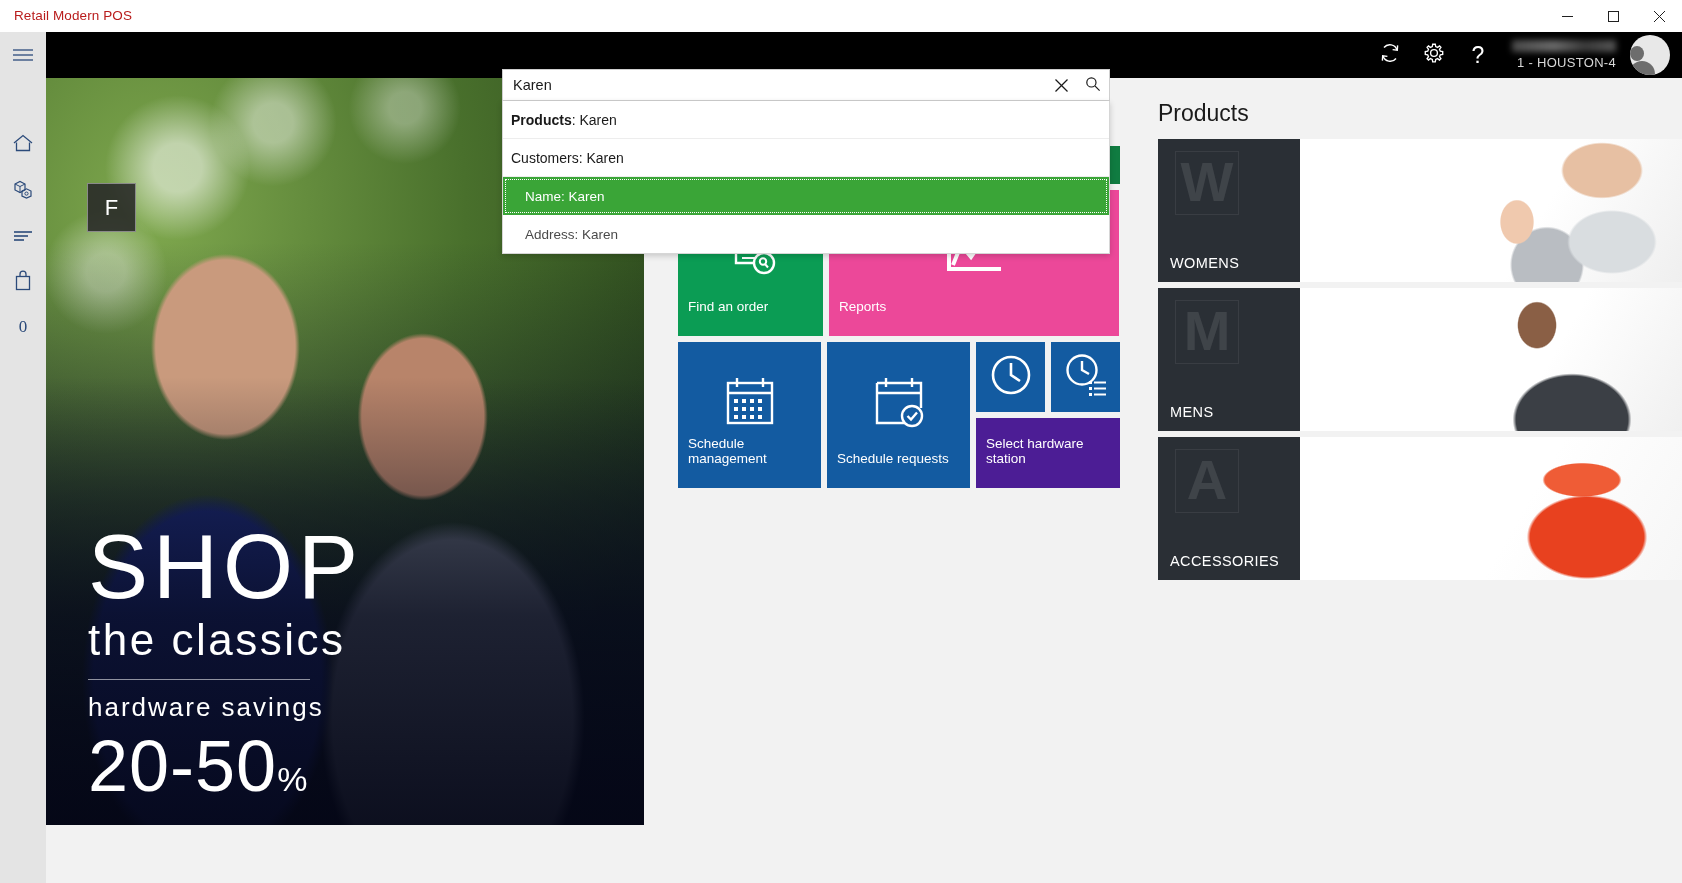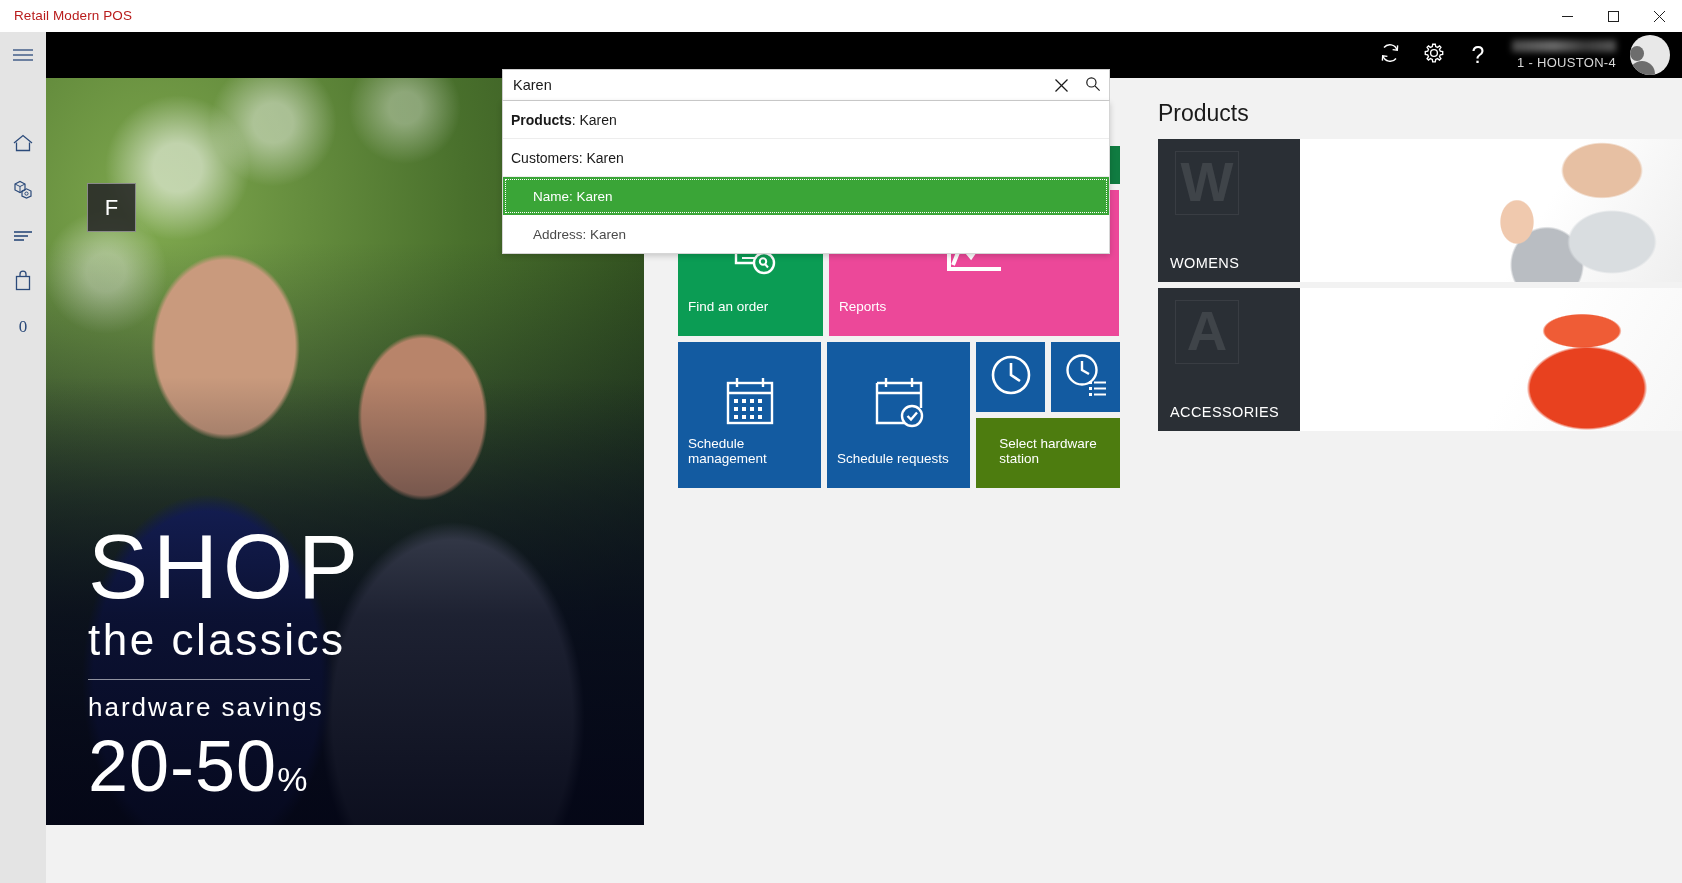--- a/index.html
+++ b/index.html
@@ -138,21 +138,21 @@
     border: 1px solid #d6d6d6; border-top: none;
     box-shadow: 0 2px 6px rgba(0,0,0,.18);
   }
   .sugg {
     height: 38px; display: flex; align-items: center;
     padding-left: 8px; font-size: 14px; color: #1a1a1a;
     border-bottom: 1px solid #ededed;
   }
   .sugg-group { font-weight: normal; }
   .sugg-group b { font-weight: bold; }
-  .sugg-sub { padding-left: 30px; color: #4a4a4a; font-size: 13.5px; }
+  .sugg-sub { padding-left: 22px; color: #4a4a4a; font-size: 13.5px; }
   .sugg-sub.selected {
     background: #3aa537; color: #ffffff;
     outline: 1px dotted #ffffff; outline-offset: -3px;
     border-bottom: none;
   }
 
   
   .banner {
     position: absolute; left: 46px; top: 46px;
     width: 598px; height: 747px;
@@ -243,21 +243,21 @@
   .w145 { width: 145px; }
   .w290 { width: 290px; }
   .w146 { width: 146px; }
   .h38  { height: 38px; }
   .h146 { height: 146px; }
   .center-only { justify-content: center; align-items: center; }
   .t-darkgreen { background: #107c41; }
   .t-green     { background: #0b9c54; }
   .t-lgreen    { background: #ec4899; }
   .t-blue      { background: #135ba1; }
-  .t-blue2     { background: #4d7c0f; align-items: center; }
+  .t-blue2     { background: #4c1d95; }
 
   
   .products {
     position: absolute; left: 1150px; top: 46px;
     width: 532px; height: 805px;
     background: #f2f2f2;
   }
   .products-title {
     font-size: 23px; font-weight: 300; color: #1a1a1a;
     padding: 22px 0 12px 8px;
@@ -604,20 +604,27 @@
     <div class="products-title">Products</div>
 
     <div class="prod-row">
       <div class="prod-cat">
         <div class="prod-letter">W</div>
         <div class="prod-name">WOMENS</div>
       </div>
       <div class="prod-img img-womens"></div>
     </div>
 
+    <div class="prod-row">
+      <div class="prod-cat">
+        <div class="prod-letter">M</div>
+        <div class="prod-name">MENS</div>
+      </div>
+      <div class="prod-img img-mens"></div>
+    </div>
 
     <div class="prod-row">
       <div class="prod-cat">
         <div class="prod-letter">A</div>
         <div class="prod-name">ACCESSORIES</div>
       </div>
       <div class="prod-img img-acc"></div>
     </div>
   </div>
 

